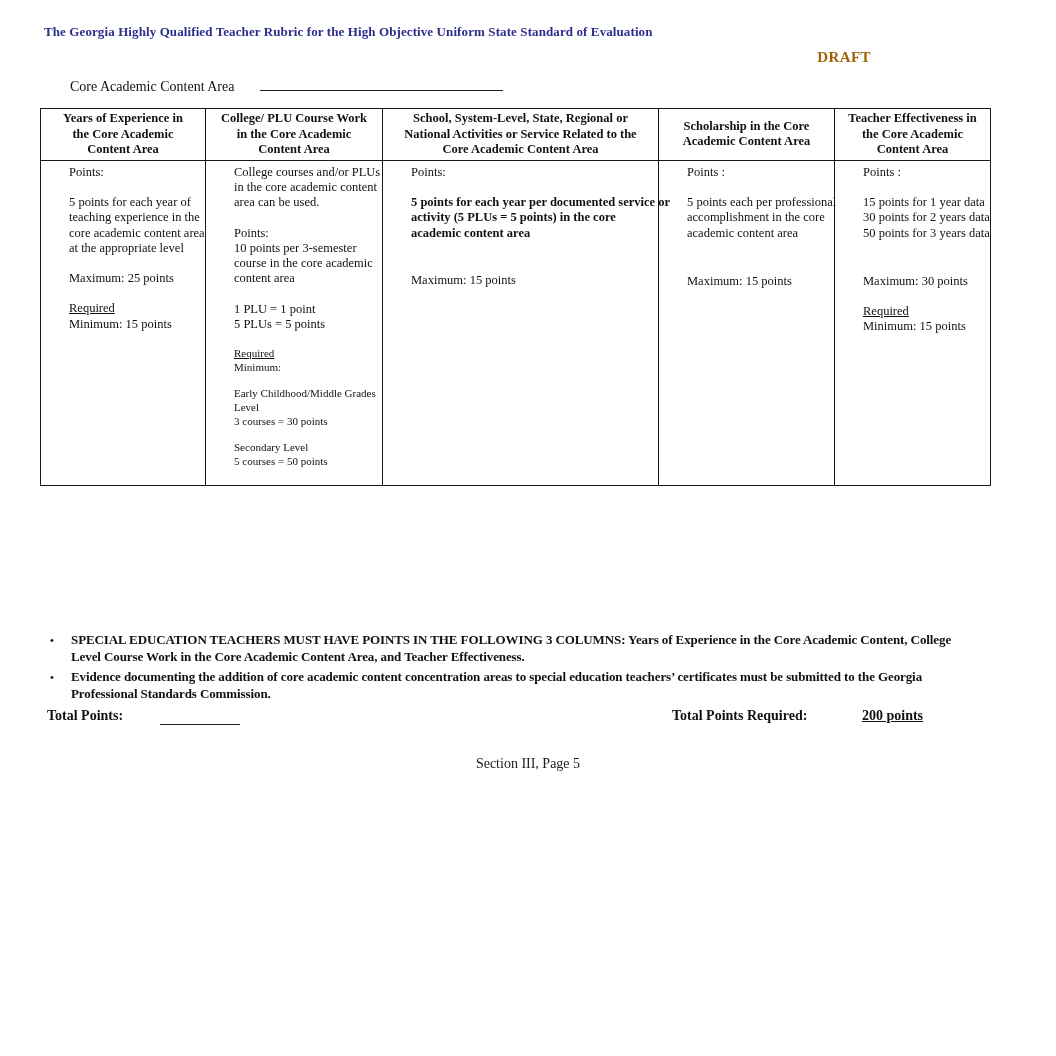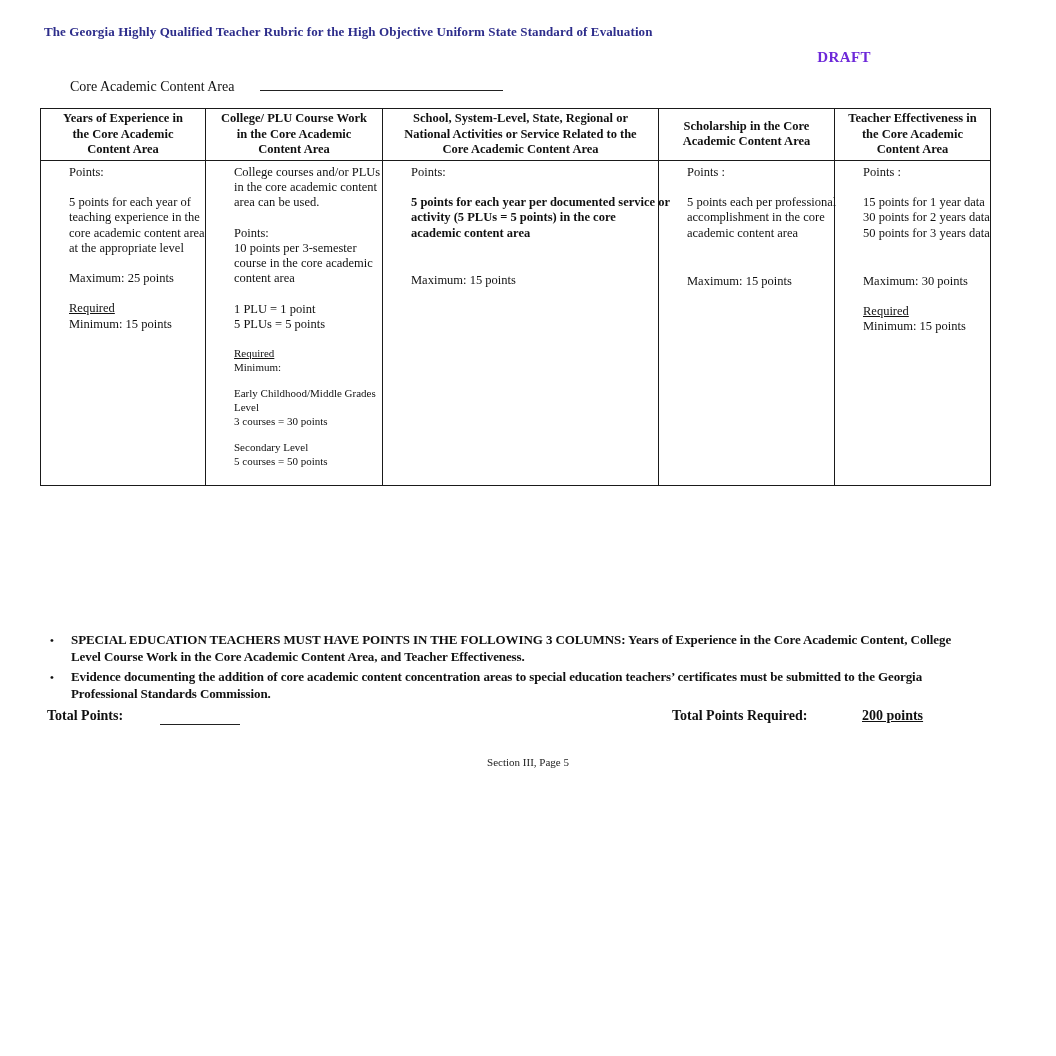--- a/index.html
+++ b/index.html
@@ -10,21 +10,21 @@
   }
   .page{position:relative;width:1056px;height:1056px;overflow:hidden;}
 
   
   .doc-title{
     position:absolute;left:44px;top:24px;width:900px;
     font-size:13px;font-weight:bold;color:#2d2d8b;letter-spacing:.1px;
   }
   .draft{
     position:absolute;top:49px;right:185px;
-    font-size:15px;font-weight:bold;color:#6d28d9;letter-spacing:.4px;
+    font-size:15px;font-weight:bold;color:#a16207;letter-spacing:.4px;
   }
   .content-line{position:absolute;left:70px;top:76px;font-size:14px;}
   .blank{
     display:inline-block;border-bottom:1.5px solid #222;height:14px;
     vertical-align:baseline;
   }
   .content-line .blank{width:243px;margin-left:26px;}
 
   
   table.rubric{
@@ -73,21 +73,21 @@
   .totals .tp-label{position:absolute;left:47px;top:0;font-size:14px;font-weight:bold;}
   .totals .tp-blank{position:absolute;left:160px;top:2px;width:80px;}
   .totals .tr-label{position:absolute;left:672px;top:0;font-size:14px;font-weight:bold;}
   .totals .tr-value{
     position:absolute;left:862px;top:0;font-size:14px;font-weight:bold;
     text-decoration:underline;
   }
 
   .footer{
     position:absolute;left:0;top:756px;width:1056px;text-align:center;
-    font-size:11px;color:#222;
+    font-size:14px;color:#222;
   }
 </style>
 </head>
 <body>
 
 <div class="page">
 
   <div class="doc-title">The Georgia Highly Qualified Teacher Rubric for the High Objective Uniform State Standard of Evaluation</div>
   <div class="draft">DRAFT</div>
 

